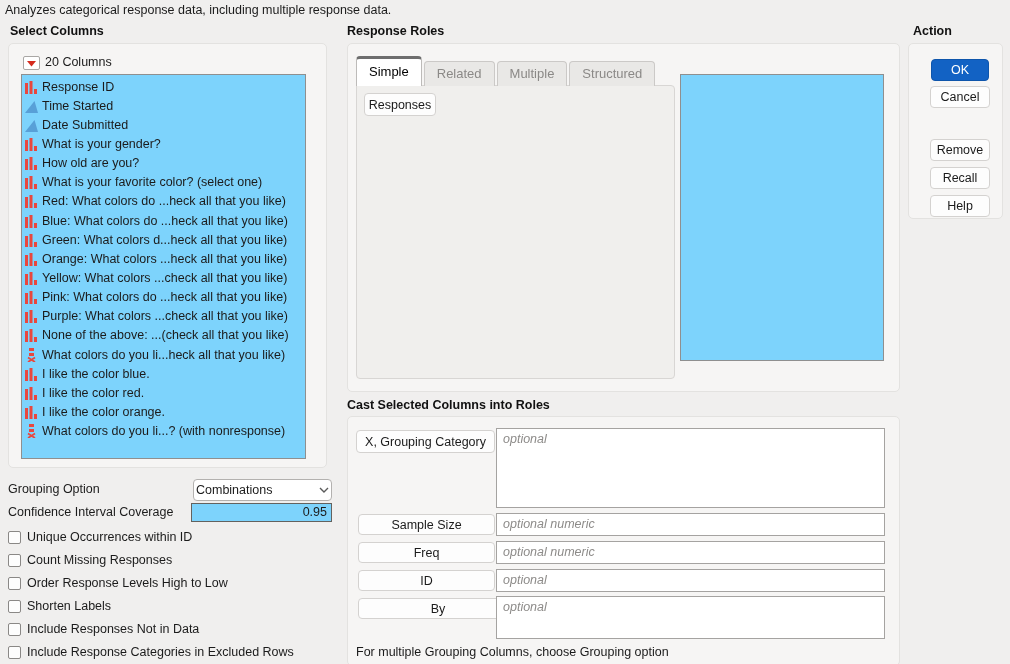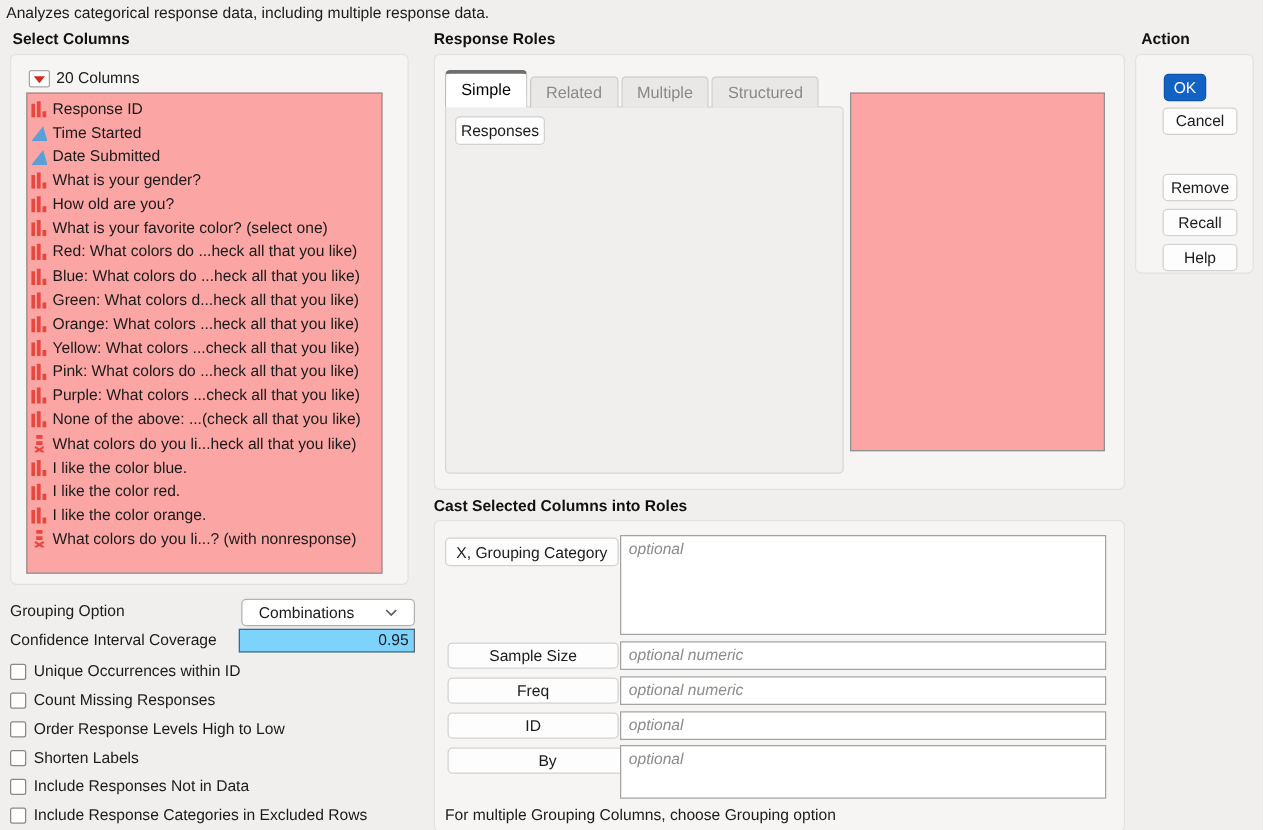--- a/index.html
+++ b/index.html
@@ -15,31 +15,31 @@
     position:absolute; background:#f6f5f4;
     border:1px solid #e3e2e0; border-radius:5px;
   }
 
   
   .col-dd-btn {
     position:absolute; width:17px; height:14px; background:#fff;
     border:1px solid #a9a7a5; border-radius:2px;
     display:flex; align-items:center; justify-content:center; cursor:pointer;
   }
-  .listbox { position:absolute; background:#fca5a5; border:1px solid #8f8f8f; }
+  .listbox { position:absolute; background:#7dd3fc; border:1px solid #8f8f8f; }
   .col-list { padding:2px 0 0 2px; overflow:hidden; }
   .col-item { height:19.15px; display:flex; align-items:center; white-space:nowrap; }
   .col-item .icn { width:14px; height:14px; margin-right:4px; display:inline-flex; align-items:flex-end; justify-content:center; flex:0 0 14px; }
   .col-item .lbl { font-size:12.5px; }
 
   
   .combo {
     position:absolute; background:#fff; border:1px solid #b3b1af; border-radius:4px;
     display:flex; align-items:center; justify-content:space-between;
-    padding:0 13px; cursor:pointer;
+    padding:0 2px; cursor:pointer;
   }
   .field {
     position:absolute; background:#7dd3fc; border:1px solid #63625f;
     text-align:right; padding:1px 4px 0 4px; font-size:12.5px;
   }
   .cb-row { position:absolute; display:flex; align-items:center; cursor:pointer; }
   .cb-box { width:13px; height:13px; background:#fdfdfd; border:1px solid #8a8886; border-radius:2px; margin-right:6px; flex:0 0 13px; }
 
   
   .tabbar { position:absolute; display:flex; align-items:flex-end; height:29px; z-index:3; }
@@ -361,20 +361,20 @@
     <div class="dropbox" style="left:148px; top:179px; width:389px; height:43px;">
       <span class="ph">optional</span>
     </div>
 
     <div class="cast-footer" style="left:8px; top:228px;">For multiple Grouping Columns, choose Grouping option</div>
   </div>
 
   <div class="abs sect-title" style="left:913px; top:24px;">Action</div>
 
   <div class="panel" style="left:908px; top:43px; width:95px; height:176px;">
-    <button class="btn primary" style="left:22px; top:15px; width:34px; height:22px;">OK</button>
+    <button class="btn primary" style="left:22px; top:15px; width:58px; height:22px;">OK</button>
     <button class="btn" style="left:21px; top:42px; width:60px; height:22px;">Cancel</button>
     <button class="btn" style="left:21px; top:95px; width:60px; height:22px;">Remove</button>
     <button class="btn" style="left:21px; top:123px; width:60px; height:22px;">Recall</button>
     <button class="btn" style="left:21px; top:151px; width:60px; height:22px;">Help</button>
   </div>
 
 </div>
 
 </body></html>

